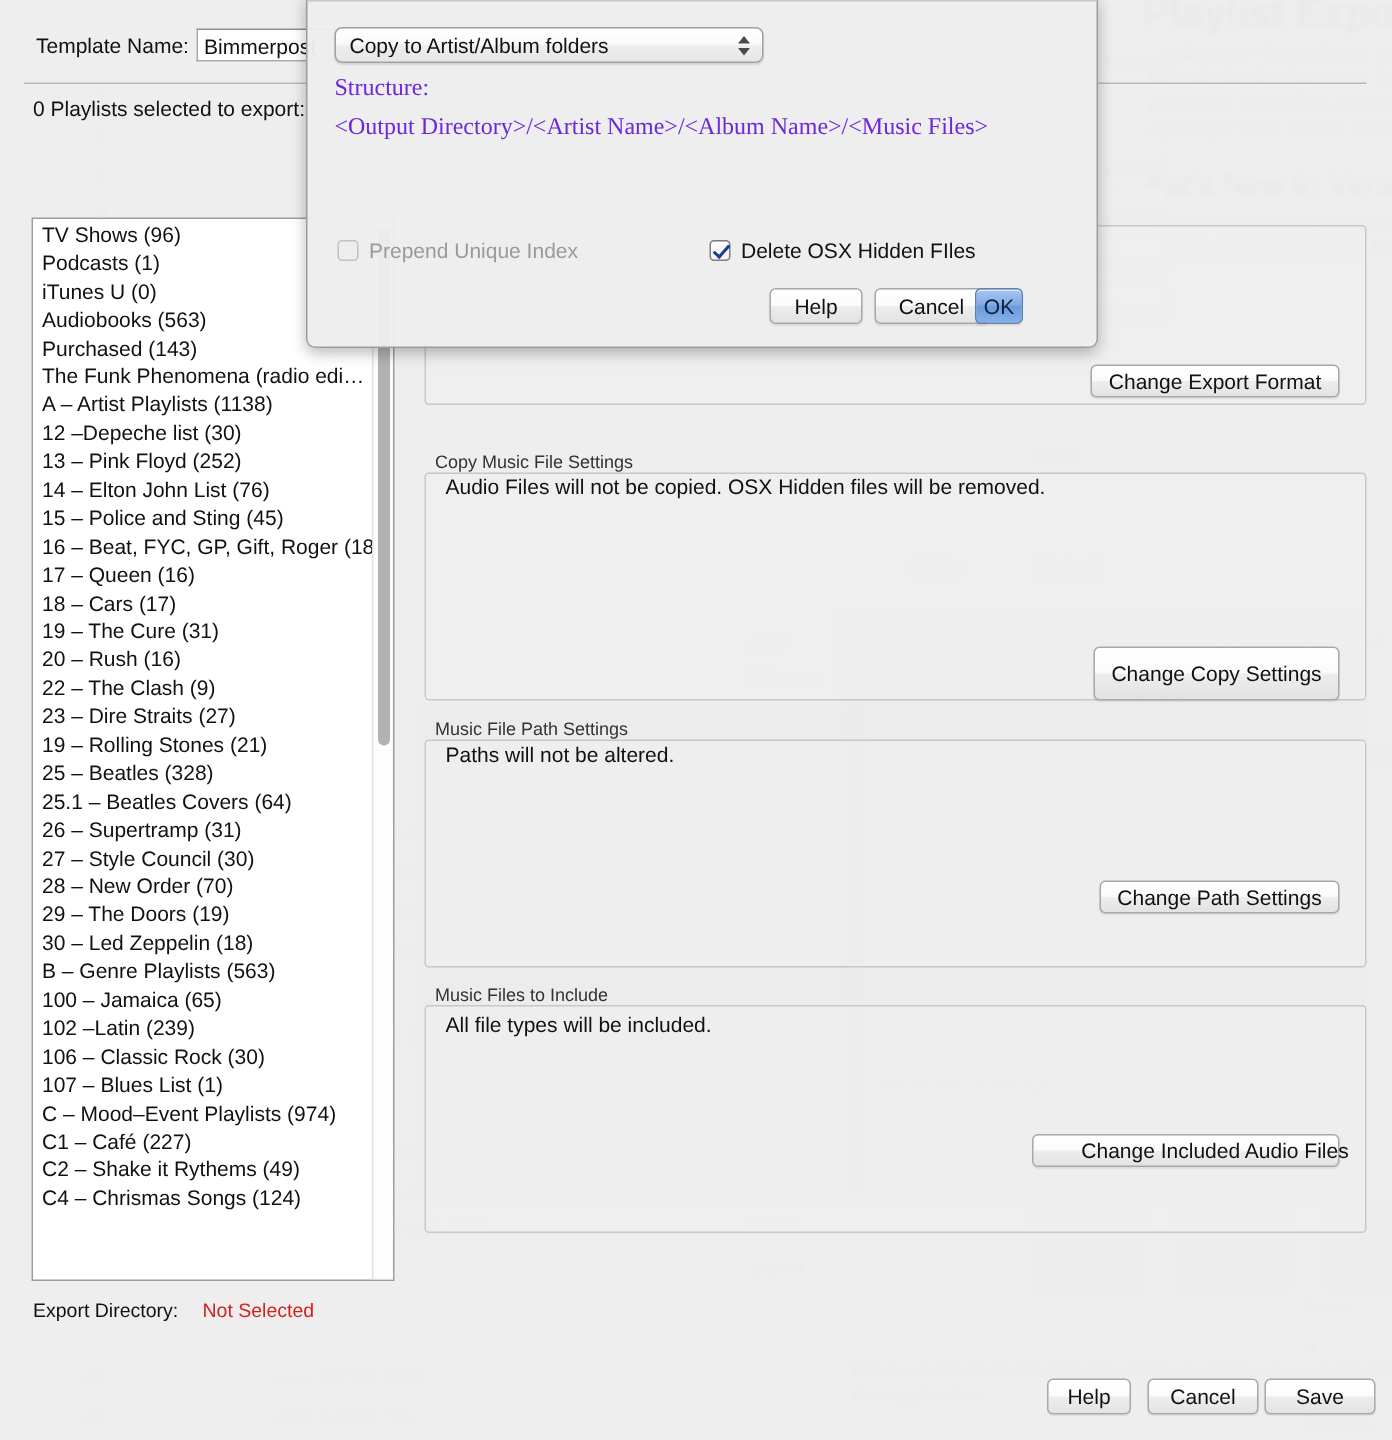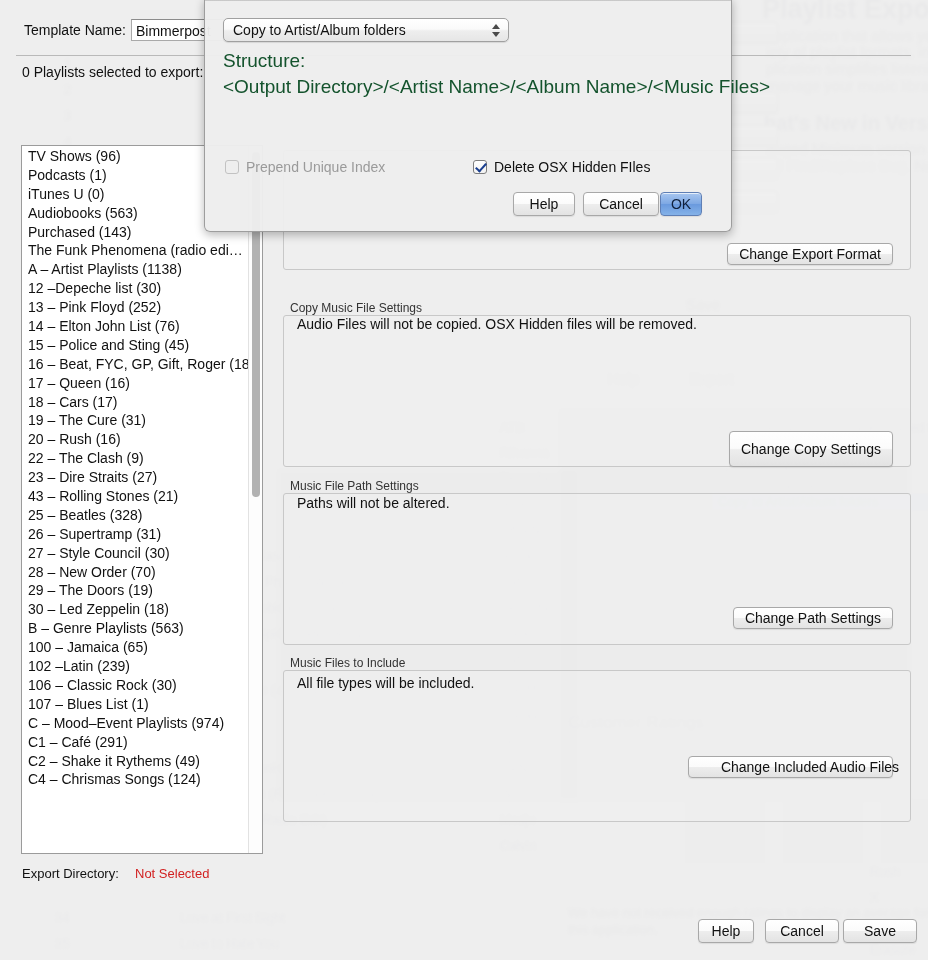--- a/index.html
+++ b/index.html
@@ -249,23 +249,24 @@
   .arrow-up, .arrow-down {
     width: 0; height: 0;
     border-left: 4px solid transparent;
     border-right: 4px solid transparent;
   }
   .arrow-up   { border-bottom: 5px solid #4a4a4a; }
   .arrow-down { border-top: 5px solid #4a4a4a; }
 
   .sheet-text {
     position: absolute;
-    font-size: 19px;
-    color: #14532d;
-    white-space: nowrap;
+    font-size: 16px;
+    color: #6d28d9;
+    white-space: nowrap;
+    font-family: Liberation Serif, serif;
   }
 
   .cbx-row {
     position: absolute;
     display: flex;
     align-items: center;
     gap: 7px;
     white-space: nowrap;
   }
   .cbx {
@@ -413,34 +414,35 @@
           <div class="list-item">13 – Pink Floyd (252)</div>
           <div class="list-item">14 – Elton John List (76)</div>
           <div class="list-item">15 – Police and Sting (45)</div>
           <div class="list-item">16 – Beat, FYC, GP, Gift, Roger (18)</div>
           <div class="list-item">17 – Queen (16)</div>
           <div class="list-item">18 – Cars (17)</div>
           <div class="list-item">19 – The Cure (31)</div>
           <div class="list-item">20 – Rush (16)</div>
           <div class="list-item">22 – The Clash (9)</div>
           <div class="list-item">23 – Dire Straits (27)</div>
-          <div class="list-item">43 – Rolling Stones (21)</div>
+          <div class="list-item">19 – Rolling Stones (21)</div>
           <div class="list-item">25 – Beatles (328)</div>
+          <div class="list-item">25.1 – Beatles Covers (64)</div>
           <div class="list-item">26 – Supertramp (31)</div>
           <div class="list-item">27 – Style Council (30)</div>
           <div class="list-item">28 – New Order (70)</div>
           <div class="list-item">29 – The Doors (19)</div>
           <div class="list-item">30 – Led Zeppelin (18)</div>
           <div class="list-item">B – Genre Playlists (563)</div>
           <div class="list-item">100 – Jamaica (65)</div>
           <div class="list-item">102 –Latin (239)</div>
           <div class="list-item">106 – Classic Rock (30)</div>
           <div class="list-item">107 – Blues List (1)</div>
           <div class="list-item">C – Mood–Event Playlists (974)</div>
-          <div class="list-item">C1 – Café (291)</div>
+          <div class="list-item">C1 – Café (227)</div>
           <div class="list-item">C2 – Shake it Rythems (49)</div>
           <div class="list-item">C4 – Chrismas Songs (124)</div>
         </div>
       <div class="list-scrollbar">
         <div class="list-thumb" style="top:6px; height:345px;"></div>
       </div>
     </div>
 
     <div class="export-dir-label" style="left:22px; top:866px;">Export Directory:</div>
     <div class="export-dir-value" style="left:135px; top:866px;">Not Selected</div>
@@ -449,21 +451,21 @@
     <div class="btn" style="left:727px; top:243px; width:166px; height:22px;">Change Export Format</div>
 
     <div class="group-title" style="left:290px; top:301px;">Copy Music File Settings</div>
     <div class="group-box" style="left:283px; top:315px; width:628px; height:152px;"></div>
     <div class="group-text" style="left:297px; top:316px;">Audio Files will not be copied. OSX Hidden files will be removed.</div>
     <div class="btn" style="left:729px; top:431px; width:164px; height:36px;">Change Copy Settings</div>
 
     <div class="group-title" style="left:290px; top:479px;">Music File Path Settings</div>
     <div class="group-box" style="left:283px; top:493px; width:628px; height:152px;"></div>
     <div class="group-text" style="left:297px; top:495px;">Paths will not be altered.</div>
-    <div class="btn" style="left:733px; top:607px; width:160px; height:22px;text-align:center;">Change Path Settings</div>
+    <div class="btn" style="left:733px; top:587px; width:160px; height:22px;text-align:center;">Change Path Settings</div>
 
     <div class="group-title" style="left:290px; top:656px;text-align:center;">Music Files to Include</div>
     <div class="group-box" style="left:283px; top:670px; width:628px; height:152px;"></div>
     <div class="group-text" style="left:297px; top:675px;">All file types will be included.</div>
     <div class="btn" style="left:688px; top:756px; width:205px; height:22px;padding-left:39px;">Change Included Audio Files</div>
 
     <div class="btn" style="left:698px; top:919px; width:56px; height:24px;">Help</div>
     <div class="btn" style="left:765px; top:919px; width:74px; height:24px;">Cancel</div>
     <div class="btn" style="left:843px; top:919px; width:74px; height:24px;">Save</div>
   </div>
@@ -487,16 +489,16 @@
       <span class="cbx-label disabled">Prepend Unique Index</span>
     </div>
 
     <div class="cbx-row" style="left:268px; top:161px;">
       <span class="cbx checked"></span>
       <span class="cbx-label">Delete OSX Hidden FIles</span>
     </div>
 
     <div class="btn" style="left:308px; top:194px; width:62px; height:24px;">Help</div>
     <div class="btn" style="left:378px; top:194px; width:76px; height:24px;">Cancel</div>
-    <div class="btn btn-default" style="left:455px; top:194px; width:42px; height:24px;">OK</div>
+    <div class="btn btn-default" style="left:445px; top:194px; width:32px; height:24px;">OK</div>
   </div>
 
 </div>
 
 </body></html>

